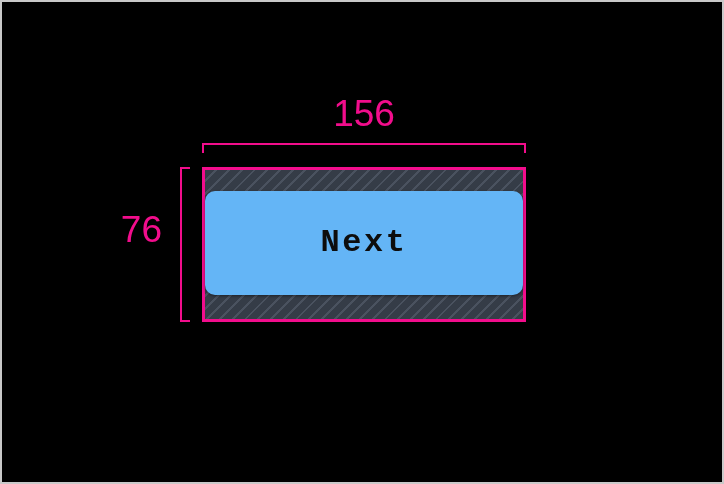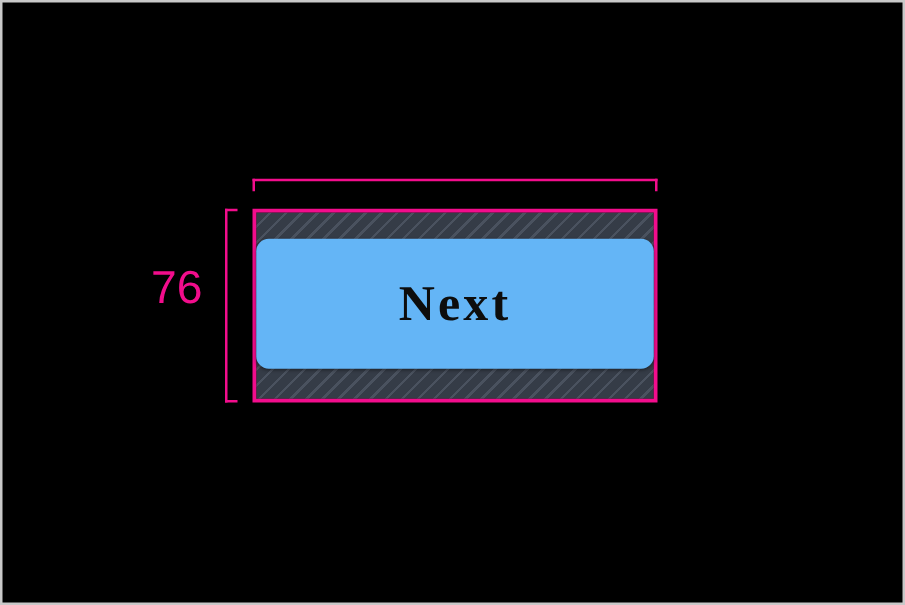--- a/index.html
+++ b/index.html
@@ -48,22 +48,22 @@
     border: none;
     border-radius: 10px;
     display: flex;
     align-items: center;
     justify-content: center;
     box-shadow: 0 1px 3px rgba(0, 0, 0, 0.45);
     cursor: pointer;
     padding: 0;
   }
   .ui-button .btn-label {
-    font-family: Liberation Serif, serif;
-    font-size: 40px;
+    font-family: Liberation Mono, monospace;
+    font-size: 32px;
     font-weight: 600;
     letter-spacing: 2.5px;
     color: var(--button-text, #0d0d0d);
     line-height: 1;
   }
 
   
   .dim-bracket-width {
     position: absolute;
     left: 200px;
@@ -106,20 +106,21 @@
     top: 209px;
     width: 64px;
     text-align: right;
   }
 </style>
 </head>
 <body>
 
 <div class="stage">
 
+  <div class="dim-label dim-label-width">156</div>
   <div class="dim-bracket-width"></div>
 
   <div class="dim-label dim-label-height">76</div>
   <div class="dim-bracket-height"></div>
 
   <div class="bounds-box">
     <button class="ui-button">
       <span class="btn-label">Next</span>
     </button>
   </div>

